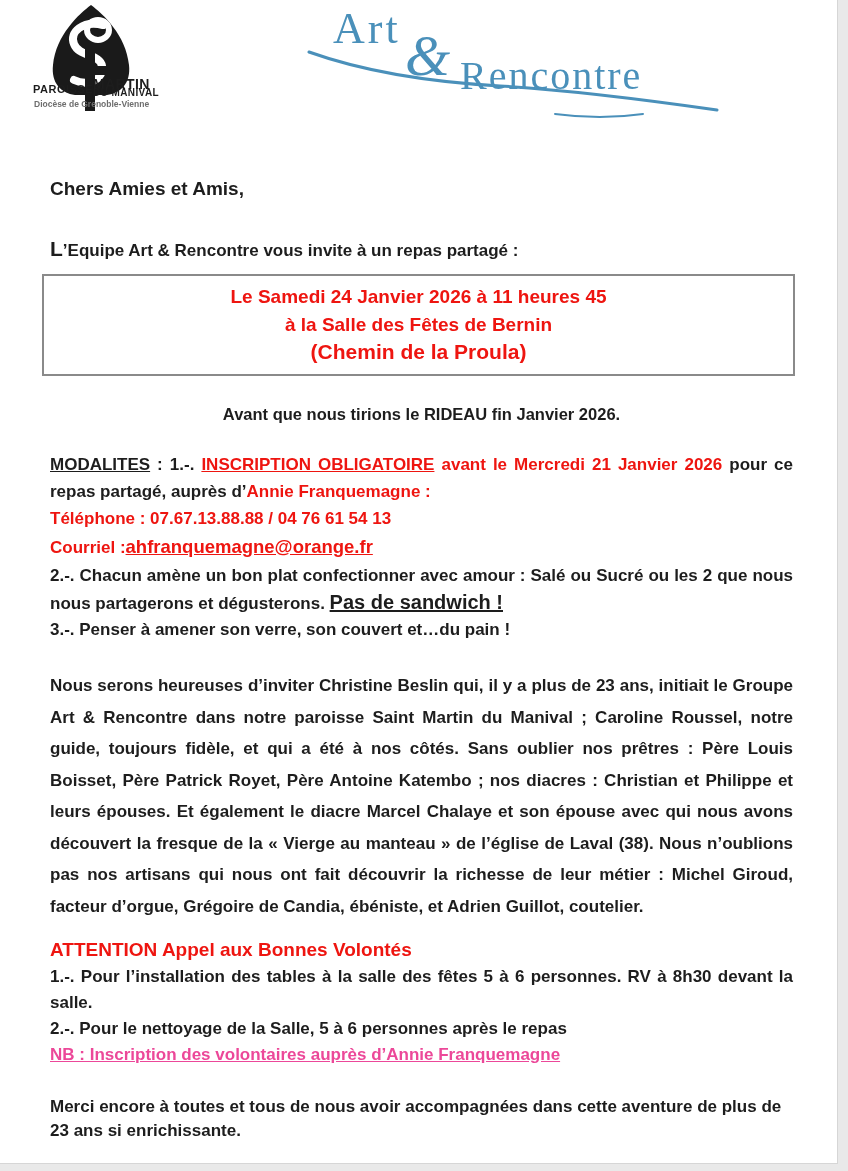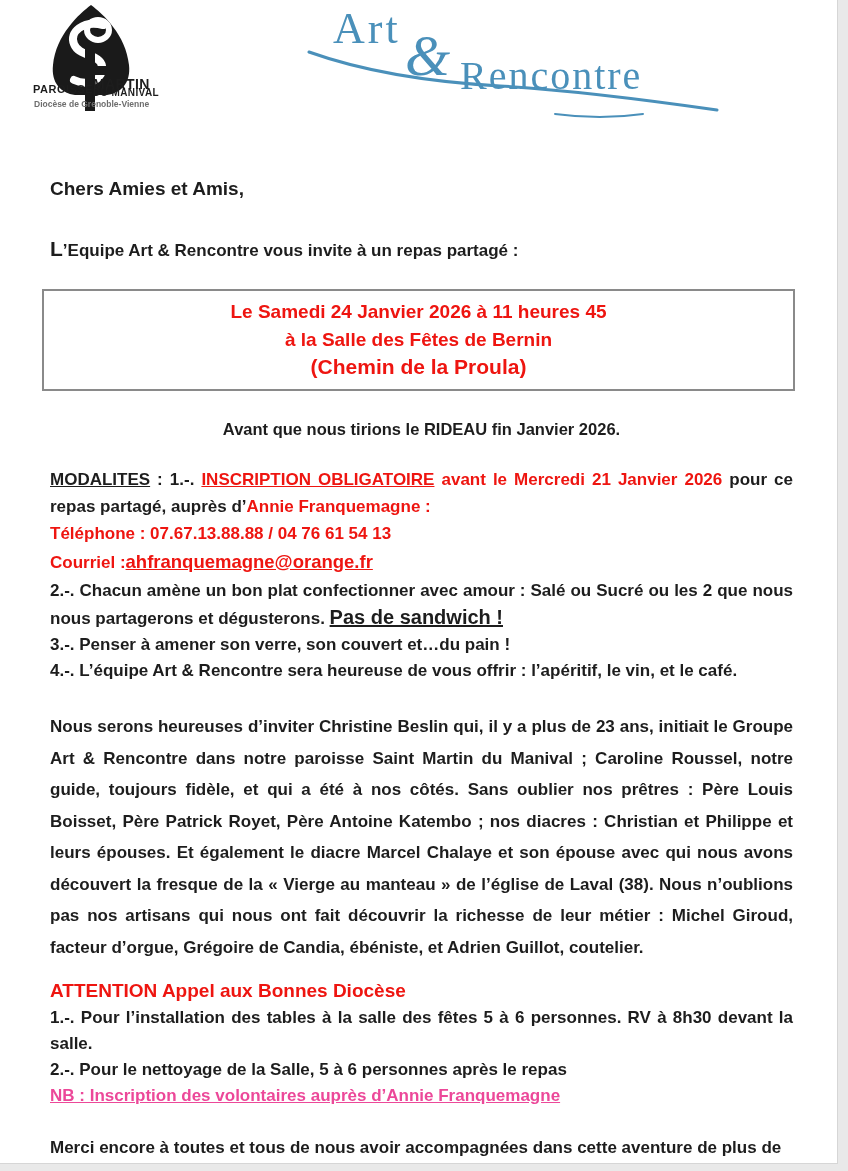--- a/index.html
+++ b/index.html
@@ -37,21 +37,21 @@
   .lr-amp  { position: absolute; left: 100px; top: 22px; font-family: "Liberation Serif", serif; font-style: italic; font-size: 58px; }
   .lr-renc { position: absolute; left: 155px; top: 52px; font-family: "Liberation Serif", serif; font-size: 40px; letter-spacing: 2px; }
   .lr-swoosh { position: absolute; left: 0; top: 0; }
 
   
   .salutation { font-size: 19px; font-weight: bold; }
   .intro { margin-top: 37px; font-size: 17px; font-weight: bold; }
   .intro .bigcap { font-size: 21px; }
 
   .event-box {
-    margin-top: 28px;
+    margin-top: 13px;
     margin-left: -8px;
     margin-right: -2px;
     border: 2px solid #8a8a8a;
     text-align: center;
     padding: 7px 0 9px;
     color: #ee1510;
     font-weight: bold;
   }
   .event-line { font-size: 19px; line-height: 28px; }
   .event-line.small { font-size: 21px; line-height: 26px; }
@@ -126,26 +126,25 @@
     <div class="curtain">Avant que nous tirions le RIDEAU fin Janvier 2026.</div>
 
     <div class="modalites"><span class="u">MODALITES</span><span> :    </span><span>1.-.   </span><span class="red u">INSCRIPTION OBLIGATOIRE</span><span class="red"> avant le Mercredi 21 Janvier 2026 </span><span>pour ce repas partagé, auprès d’</span><span class="red">Annie Franquemagne :</span>
       <div class="red">Téléphone : 07.67.13.88.88 / 04 76 61 54 13</div>
       <div class="courriel-line"><span class="red">Courriel :</span><span class="red u email">ahfranquemagne@orange.fr</span></div>
     </div>
 
     <div class="items">
       <div><span>2.-. Chacun amène un bon plat confectionner avec amour : Salé ou Sucré ou les 2 que nous nous partagerons et dégusterons. </span><span class="pds">Pas de sandwich !</span></div>
       <div>3.-. Penser à amener son verre, son couvert et…du pain !</div>
-      <div>4.-. L’équipe Art &amp; Rencontre sera heureuse de vous offrir : l’apéritif, le vin, et le café.</div>
     </div>
 
     <div class="paragraph">Nous serons heureuses d’inviter Christine Beslin qui, il y a plus de 23 ans, initiait le Groupe Art &amp; Rencontre dans notre paroisse Saint Martin du Manival ; Caroline Roussel, notre guide, toujours fidèle, et qui a été à nos côtés. Sans oublier nos prêtres : Père Louis Boisset, Père Patrick Royet, Père Antoine Katembo ; nos diacres : Christian et Philippe et leurs épouses. Et également le diacre Marcel Chalaye et son épouse avec qui nous avons découvert la fresque de la « Vierge au manteau » de l’église de Laval (38). Nous n’oublions pas nos artisans qui nous ont fait découvrir la richesse de leur métier : Michel Giroud, facteur d’orgue, Grégoire de Candia, ébéniste, et Adrien Guillot, coutelier.</div>
 
-    <div class="attention-heading">ATTENTION Appel aux Bonnes Diocèse</div>
+    <div class="attention-heading">ATTENTION Appel aux Bonnes Volontés</div>
     <div class="attention-items">
       <div>1.-. Pour l’installation des tables à la salle des fêtes 5 à 6 personnes. RV à 8h30 devant la salle.</div>
       <div>2.-. Pour le nettoyage de la Salle, 5 à 6 personnes après le repas</div>
       <div class="nb-line">NB : Inscription des volontaires auprès d’Annie Franquemagne</div>
     </div>
 
     <div class="merci">Merci encore à toutes et tous de nous avoir accompagnées dans cette aventure de plus de 23 ans si enrichissante.</div>
 
   </div>
 </div>

